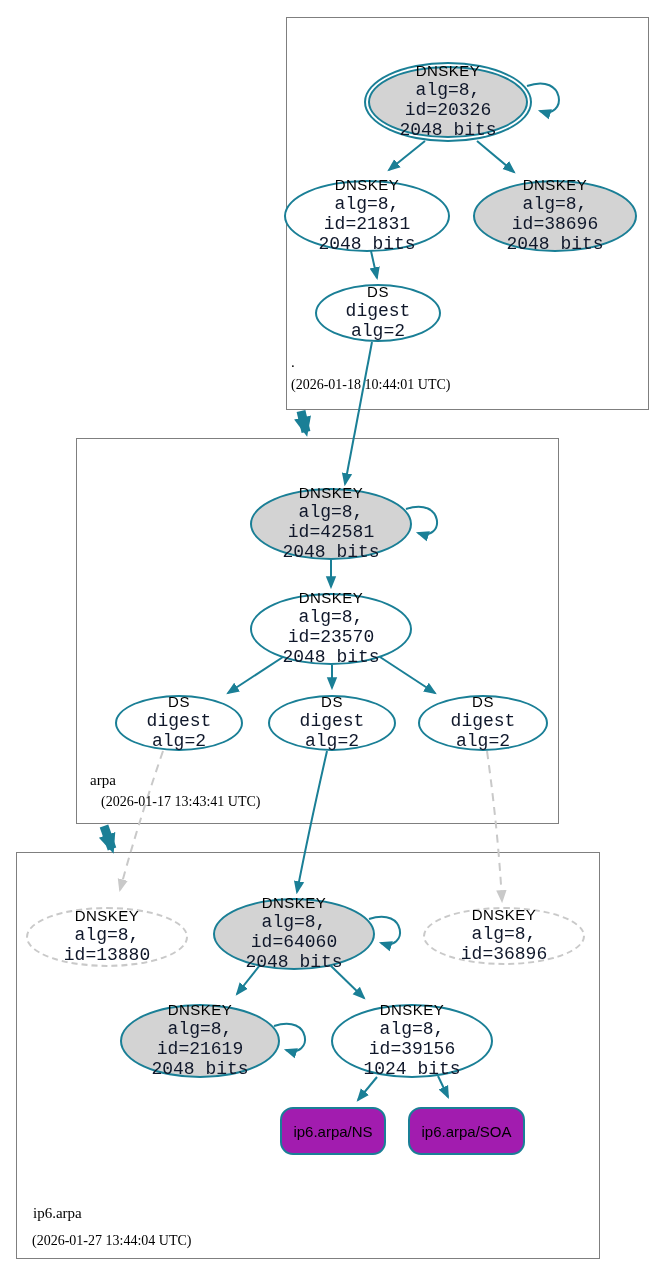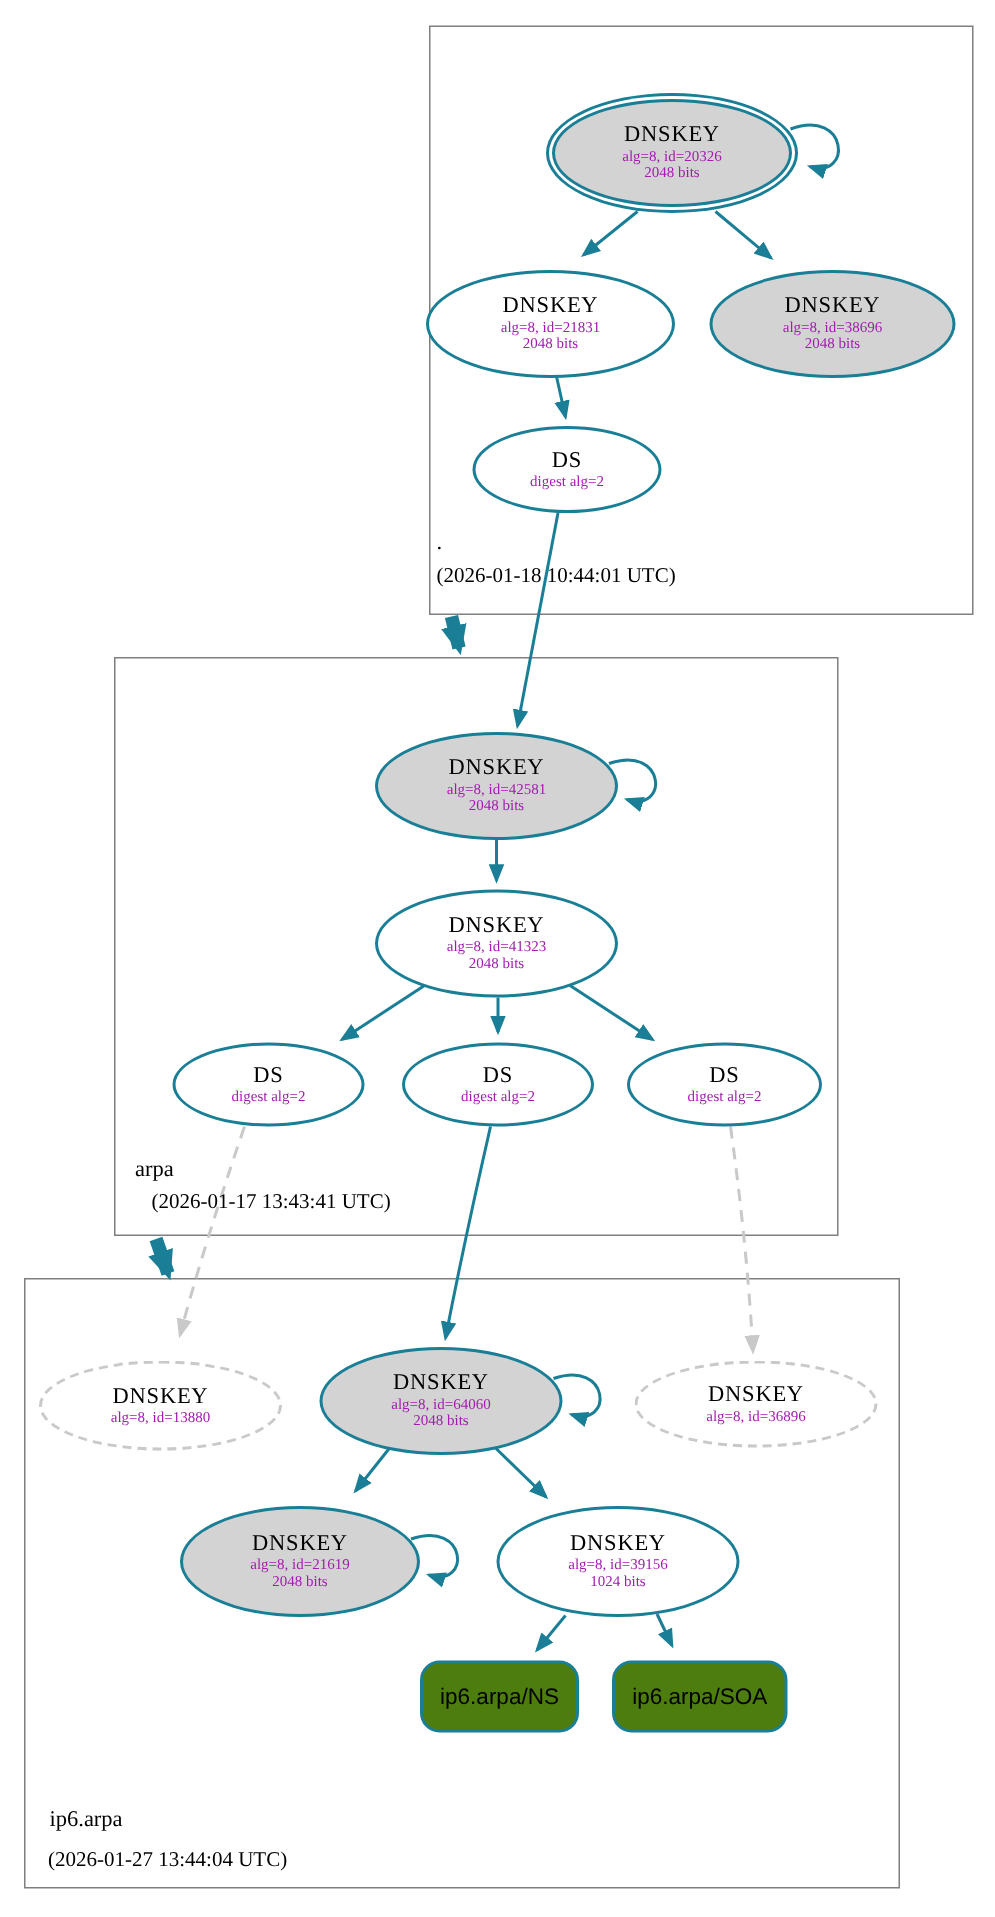--- a/index.html
+++ b/index.html
@@ -23,28 +23,28 @@
   .zone-ts{
     position:absolute;font-family:"Liberation Serif",serif;font-size:14px;color:#000;
     white-space:nowrap;
   }
   .edges{position:absolute;left:0;top:0;width:663px;height:1278px;}
   .node{
     position:absolute;display:flex;flex-direction:column;align-items:center;justify-content:center;
     text-align:center;border:2px solid var(--teal);border-radius:50%;background:#fff;
     line-height:1.12;box-sizing:border-box;
   }
-  .node .t1{font-family:Liberation Serif, serif;font-size:15px;color:#000;letter-spacing:0.5px;}
-  .node .t2{font-family:Liberation Serif, serif;font-size:10px;color:#a21caf;}
+  .node .t1{font-family:Liberation Sans, sans-serif;font-size:15px;color:#000;letter-spacing:0.5px;}
+  .node .t2{font-family:Liberation Mono, monospace;font-size:18px;color:#0f172a;}
   .node.gray{background:var(--gray-fill);}
   .node.double{box-shadow:0 0 0 2px #fff,0 0 0 4px var(--teal);}
   .node.ghost{border:2px dashed var(--ghost);background:#fff;}
   .rrset{
     position:absolute;display:flex;align-items:center;justify-content:center;text-align:center;
-    border:2px solid var(--teal);border-radius:13px;background:#4d7c0f;box-sizing:border-box;
+    border:2px solid var(--teal);border-radius:13px;background:#a21caf;box-sizing:border-box;
     font-family:"Liberation Sans",sans-serif;font-size:15px;color:#000;
   }
 </style>
 </head>
 <body>
 
 <div class="stage">
 
   <div class="cluster" style="left:286px;top:17px;width:361px;height:391px;"></div>
   <div class="cluster" style="left:76px;top:438px;width:481px;height:384px;"></div>
@@ -114,21 +114,21 @@
   <div class="zone-label" style="left:291px;top:354px;">.</div>
   <div class="zone-ts" style="left:291px;top:377px;">(2026-01-18 10:44:01 UTC)</div>
 
   <div class="node gray" style="left:250px;top:488px;width:162px;height:72px;">
     <span class="t1">DNSKEY</span>
     <span class="t2">alg=8, id=42581</span>
     <span class="t2">2048 bits</span>
   </div>
   <div class="node" style="left:250px;top:593px;width:162px;height:72px;">
     <span class="t1">DNSKEY</span>
-    <span class="t2">alg=8, id=41323</span>
+    <span class="t2">alg=8, id=23570</span>
     <span class="t2">2048 bits</span>
   </div>
   <div class="node" style="left:115px;top:695px;width:128px;height:56px;">
     <span class="t1">DS</span>
     <span class="t2">digest alg=2</span>
   </div>
   <div class="node" style="left:268px;top:695px;width:128px;height:56px;">
     <span class="t1">DS</span>
     <span class="t2">digest alg=2</span>
   </div>

